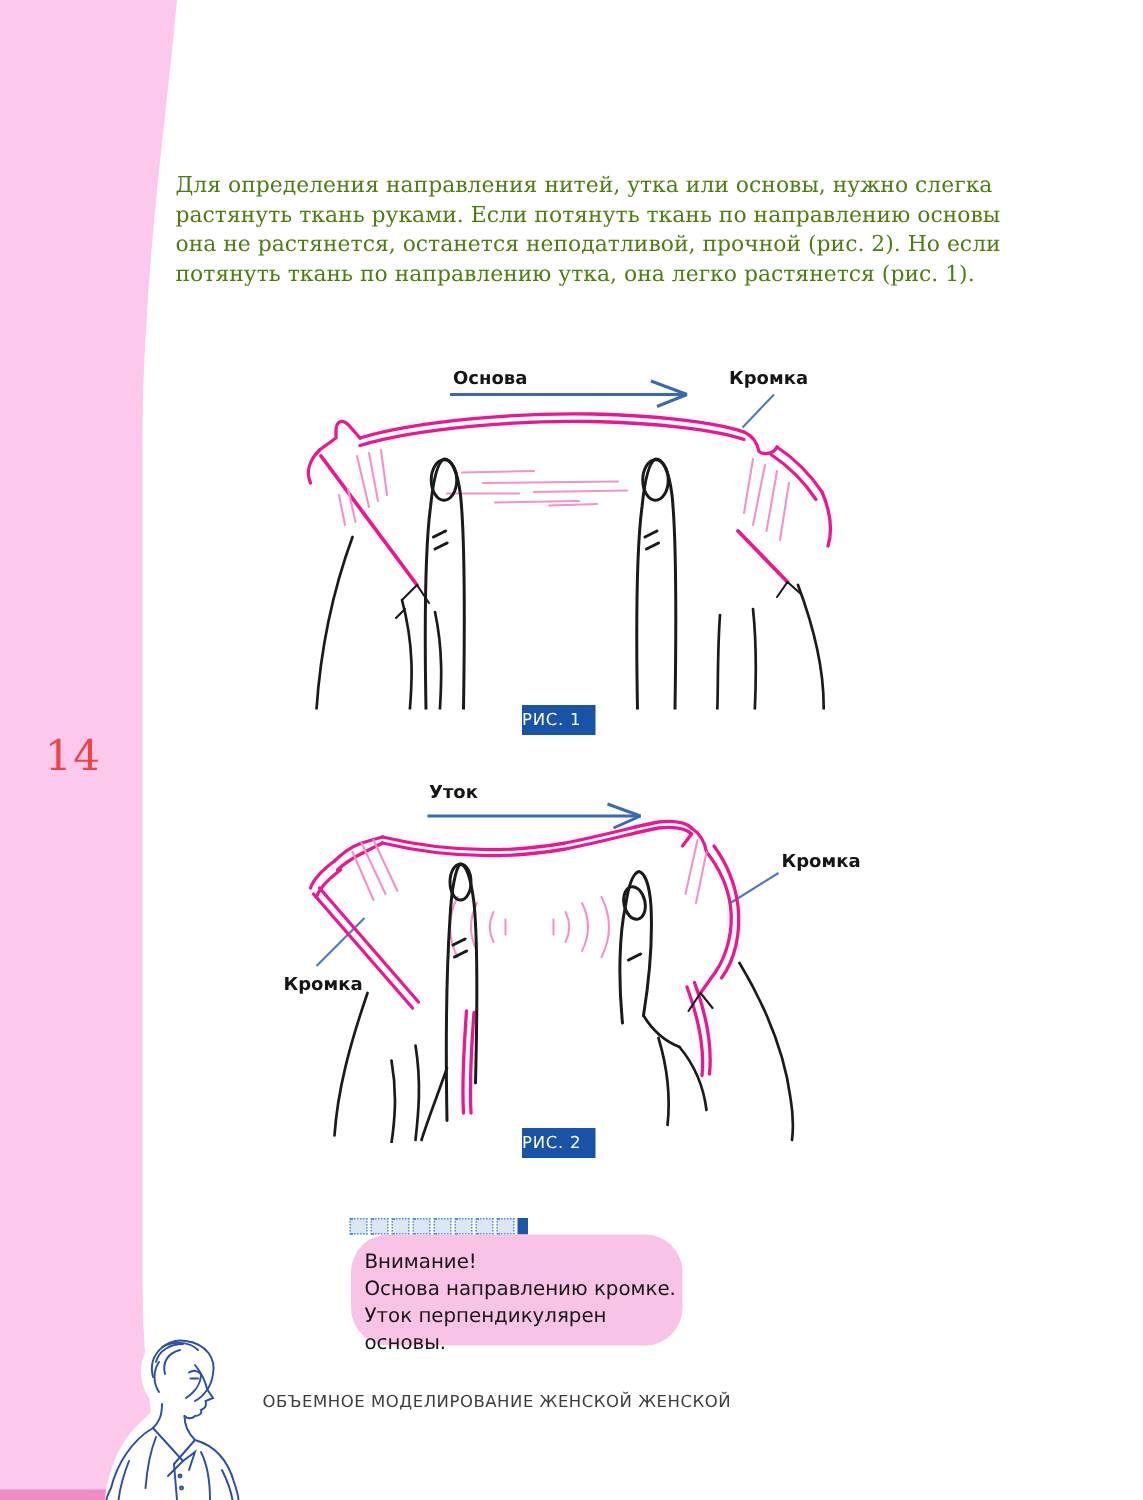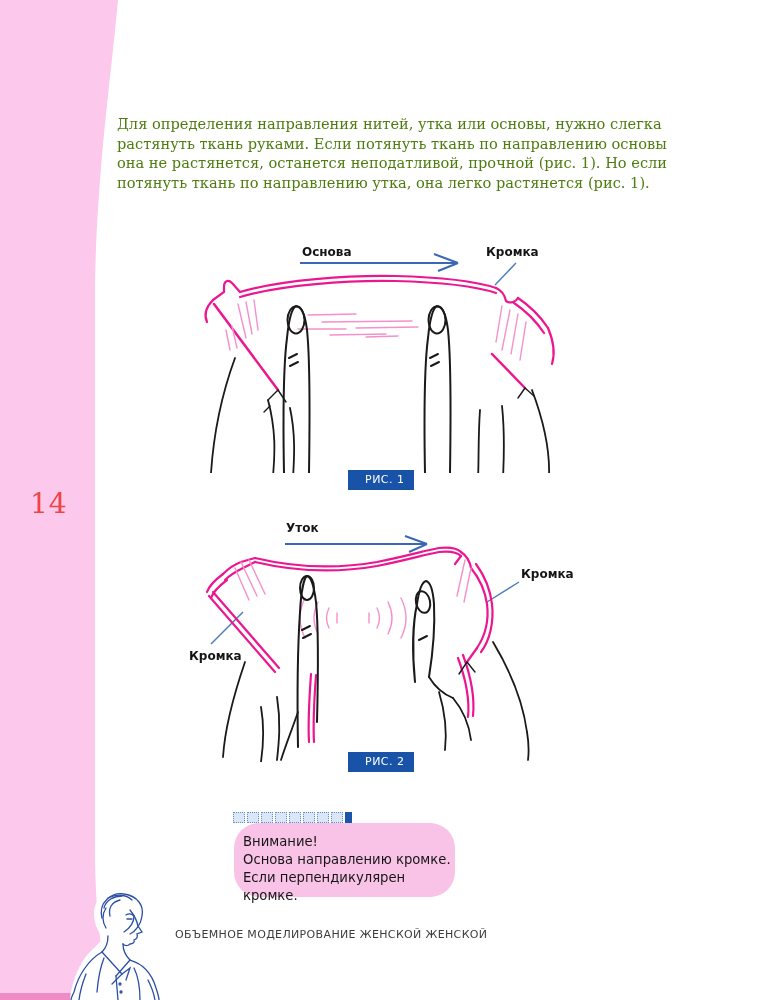--- a/index.html
+++ b/index.html
@@ -20,21 +20,21 @@
   }
   .intro .ln{white-space:nowrap;text-align:justify;text-align-last:justify;}
   .intro .ln.last{text-align-last:left;}
   
   .fig{position:absolute;}
   .svg-lbl{font-family:"DejaVu Sans",sans-serif;font-weight:bold;font-size:12px;fill:#151515;}
   
   .fig-badge{
     position:absolute;background:#1853a8;color:#ffffff;
     font-family:"DejaVu Sans",sans-serif;font-size:11px;letter-spacing:0.5px;
-    padding:3px 9px 4px 17px;
+    padding:3px 9px 4px 0;
   }
   
   .deco-strip{position:absolute;left:233px;top:812px;display:flex;align-items:center;gap:2px;}
   .deco-cell{width:10px;height:9px;background:#dbe7f6;border:1px dotted #5b8fd0;}
   .deco-end{width:7px;height:11px;background:#1d55a8;border:none;}
   
   .attention{
     position:absolute;left:234px;top:823px;width:221px;height:74px;
     background:#f9c3e7;color:#161616;
     font-family:"DejaVu Sans",sans-serif;font-size:13.2px;line-height:18px;
@@ -56,21 +56,21 @@
     <path d="M0,0 L118,0 C113,55 105,115 100,180 C97,220 95,255 95,300 L95,850
              C95,885 97,915 101,945 C104,965 108,985 112,1000 L0,1000 Z" fill="#fcc8ec"></path>
     <path d="M0,993 L113,993 L114,1000 L0,1000 Z" fill="#ef8cc5"></path>
   </svg>
 
   <div class="page-number">14</div>
 
   <div class="intro">
     <div class="ln">Для определения направления нитей, утка или основы, нужно слегка</div>
     <div class="ln">растянуть ткань руками. Если потянуть ткань по направлению основы</div>
-    <div class="ln">она не растянется, останется неподатливой, прочной (рис. 1). Но если</div>
+    <div class="ln">она не растянется, останется неподатливой, прочной (рис. 2). Но если</div>
     <div class="ln last">потянуть ткань по направлению утка, она легко растянется (рис. 1).</div>
   </div>
 
   <svg class="fig" style="left:180px;top:238px;" width="400" height="235" viewBox="0 0 400 235">
 
     <text x="122" y="18" class="svg-lbl">Основа</text>
     <g stroke="#3a68b4" stroke-width="2" fill="none">
       <path d="M120,25 H278"></path>
       <path d="M278,25 L254,16"></path>
       <path d="M278,25 L258,33"></path>
@@ -209,21 +209,21 @@
     <span class="deco-cell"></span>
     <span class="deco-cell"></span>
     <span class="deco-cell"></span>
     <span class="deco-cell"></span>
     <span class="deco-cell deco-end"></span>
   </div>
 
   <div class="attention">
     <div>Внимание!</div>
     <div>Основа направлению кромке.</div>
-    <div>Если перпендикулярен кромке.</div>
+    <div>Уток перпендикулярен основы.</div>
   </div>
 
   <div class="footer">ОБЪЕМНОЕ МОДЕЛИРОВАНИЕ ЖЕНСКОЙ ЖЕНСКОЙ</div>
 
   <svg class="woman-svg" width="112" height="112" viewBox="0 0 112 112">
     <path d="M55,2 C40,2 30,12 30,26 C30,36 34,44 40,50 L30,60 C18,70 8,90 6,112 L95,112
              C92,80 88,60 78,52 C84,44 86,34 84,24 C80,8 68,2 55,2 Z" fill="#ffffff" stroke="none"></path>
     <g stroke="#2b4fa5" stroke-width="1.3" fill="none" stroke-linecap="round">
       <path d="M38,30 C34,14 48,4 60,6 C74,8 80,18 78,28 C77,36 72,43 66,46"></path>
       <path d="M44,10 C52,6 62,6 68,12"></path>

